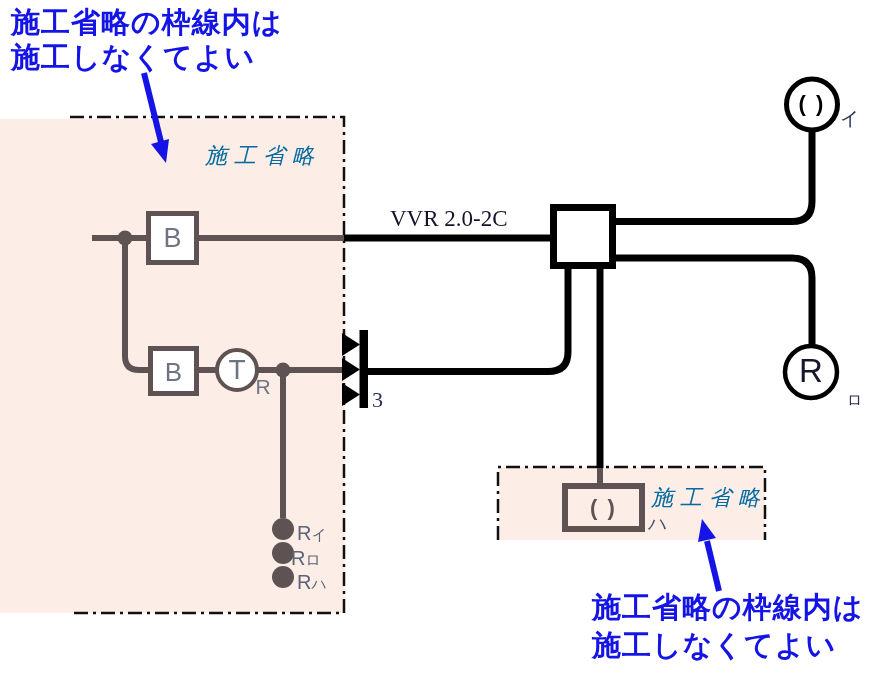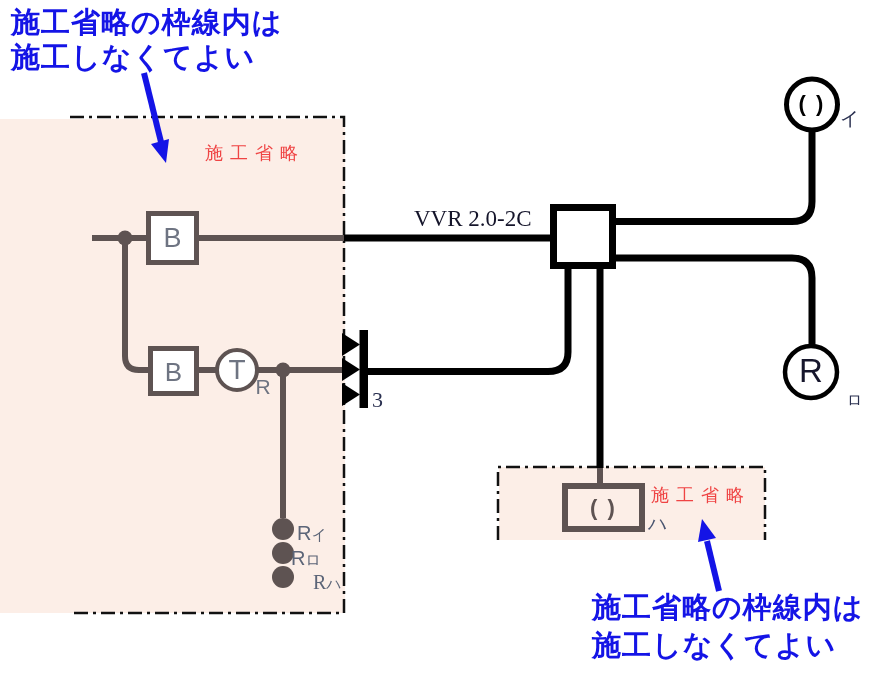--- a/index.html
+++ b/index.html
@@ -7,21 +7,21 @@
     position:relative;width:878px;height:676px;background:#ffffff;overflow:hidden;
     font-family:"Liberation Sans", sans-serif;
   }
   #stage .abs{position:absolute;}
   .serif{font-family:"Liberation Serif","DejaVu Serif",serif;}
   .note{
     font-size:29px;font-weight:600;letter-spacing:1px;line-height:36px;
     white-space:nowrap;
   }
   .src-label{font-size:21px;line-height:23px;color:#6a625e;white-space:pre;}
-  .omit-label{font-size:18px;letter-spacing:7px;color:#ef4444;white-space:nowrap;}
+  .omit-label{font-size:22px;letter-spacing:7px;color:#0369a1;white-space:nowrap;font-style:italic;}
   .cable-label{font-size:23px;color:#14142a;white-space:nowrap;}
   .dev-letter{color:#6e7482;text-align:center;}
   .kana-label{color:#2a3050;}
   .lamp-row{white-space:nowrap;line-height:32px;}
   .lamp-row .r{font-size:20px;color:#5c6578;}
   .lamp-row .k{font-size:15px;color:#5c6578;}
   .paren{font-weight:bold;letter-spacing:2px;text-align:center;white-space:nowrap;}
 </style>
 </head>
 <body>
@@ -89,37 +89,37 @@
       <polygon points="702,519 698,542 716,538" fill="#1414e6"></polygon>
     </g>
   </svg>
 
   <div class="abs note" style="left:11px;top:4px;color:#1414e6;">施工省略の枠線内は</div>
   <div class="abs note" style="left:11px;top:39px;color:#1414e6;">施工しなくてよい</div>
 
   <div class="abs serif omit-label" style="left:205px;top:141px;">施工省略</div>
 
 
-  <div class="abs serif cable-label" style="left:390px;top:206px;margin-left:24px;">VVR 2.0-2C</div>
+  <div class="abs serif cable-label" style="left:390px;top:206px;">VVR 2.0-2C</div>
 
   <div class="abs dev-letter" style="left:148px;top:223px;width:49px;font-size:27px;">B</div>
   <div class="abs dev-letter" style="left:150px;top:357px;width:47px;font-size:26px;">B</div>
 
   <div class="abs dev-letter" style="left:217px;top:354px;width:40px;font-size:28px;">T</div>
   <div class="abs dev-letter" style="left:252px;top:375px;width:22px;font-size:21px;">R</div>
 
   <div class="abs serif" style="left:372px;top:387px;font-size:22px;color:#2a3050;">3</div>
 
   <div class="abs lamp-row" style="left:297px;top:517px;">
     <span class="r">R</span><span class="k">イ</span>
   </div>
   <div class="abs lamp-row" style="left:291px;top:542px;">
     <span class="r">R</span><span class="k">ロ</span>
   </div>
-  <div class="abs lamp-row" style="left:313px;top:566px;font-family:Liberation Serif, serif;">
+  <div class="abs lamp-row" style="left:297px;top:566px;">
     <span class="r">R</span><span class="k">ハ</span>
   </div>
 
   <div class="abs paren" style="left:789px;top:91px;width:46px;font-size:22px;color:#000000;">( )</div>
   <div class="abs kana-label" style="left:840px;top:106px;font-size:19px;">イ</div>
 
   <div class="abs" style="left:791px;top:352px;width:40px;text-align:center;font-size:33px;color:#16162c;">R</div>
   <div class="abs kana-label" style="left:847px;top:391px;font-size:15px;">ロ</div>
 
   <div class="abs paren" style="left:566px;top:495px;width:75px;font-size:22px;color:#5e5352;">( )</div>

